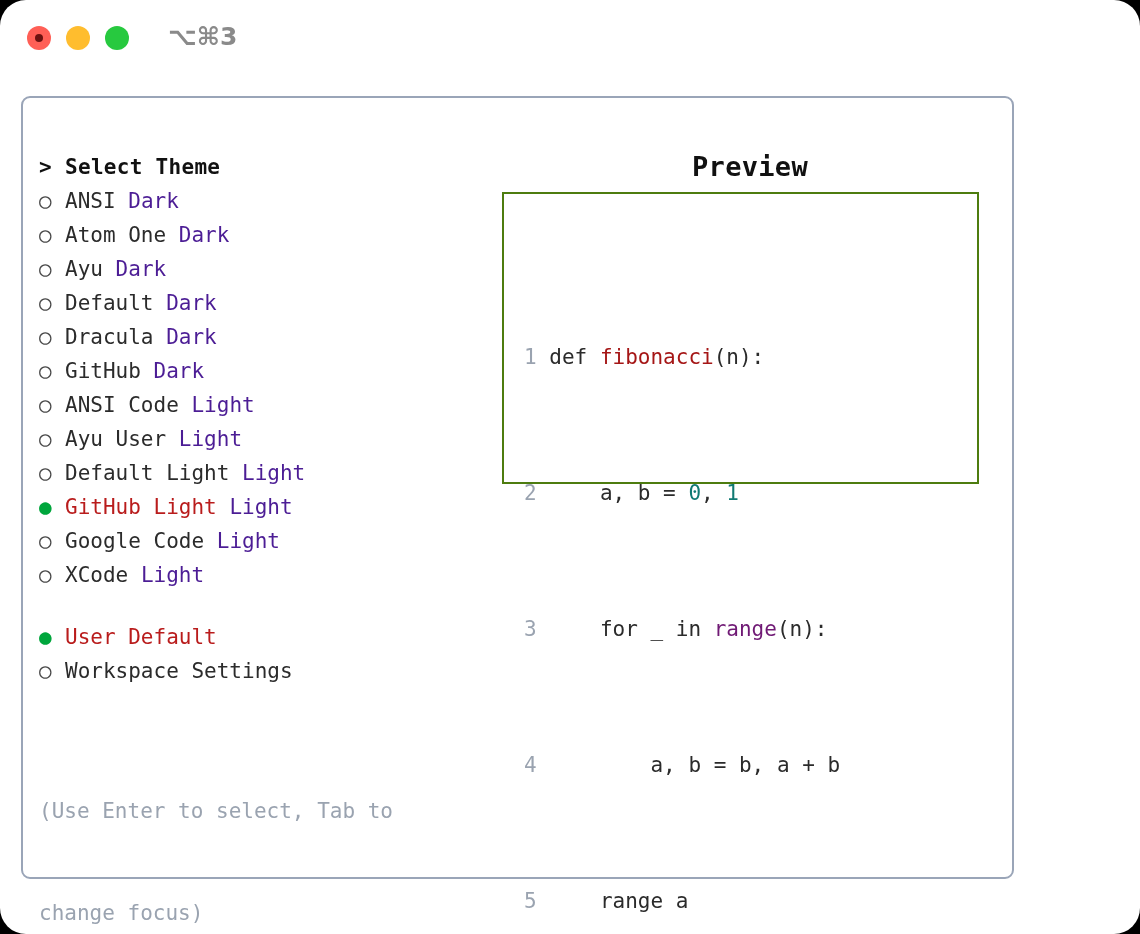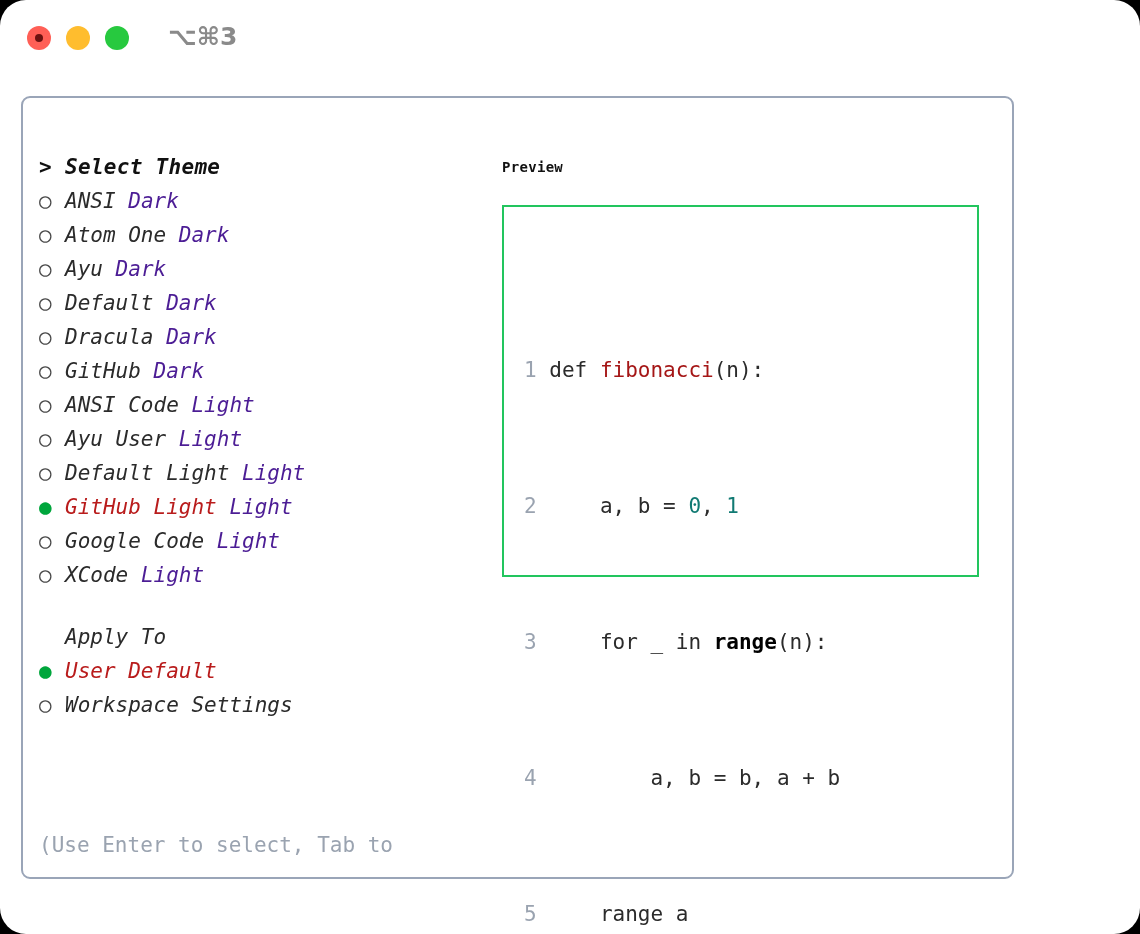--- a/index.html
+++ b/index.html
@@ -97,21 +97,20 @@
     top: 52px;
     width: 440px;
   }
 
   .row {
     height: 34px;
     line-height: 34px;
     white-space: pre;
     font-size: 21px;
     color: #2b2b2b;
-    font-style: italic;
   }
   .row .marker {
     display: inline-block;
     width: 26px;
   }
   .section-head {
     font-weight: 700;
     color: #111111;
     letter-spacing: 0.3px;
   }
@@ -140,52 +139,53 @@
   }
 
   
   .right-col {
     position: absolute;
     left: 479px;
     top: 52px;
     width: 496px;
   }
   .preview-title {
-    font-size: 14px;
+    font-size: 27px;
     font-weight: 700;
     color: #111111;
     height: 34px;
     line-height: 34px;
     white-space: pre;
     letter-spacing: 0.3px;
+    text-align: center;
   }
   .preview-box {
-    margin-top: 21px;
+    margin-top: 8px;
     width: 477px;
-    height: 372px;
-    border: 2px solid #22c55e;
+    height: 292px;
+    border: 2px solid #4d7c0f;
     box-sizing: border-box;
     background: #ffffff;
     position: relative;
   }
   .code {
     position: absolute;
     left: 20px;
     top: 44px;
     font-size: 21px;
     line-height: 34px;
     white-space: pre;
     color: #2b2b2b;
   }
   .code .ln {
     color: #9aa3b0;
   }
   .tok-fn   { color: #a51616; }
   .tok-num  { color: #117a73; }
-  .tok-call { color: #000000; font-weight: bold; }
+  .tok-call { color: #701a75; }
 </style>
 </head>
 <body>
 
 <div class="window">
 
   <div class="titlebar">
     <div class="lights">
       <span class="light red"></span>
       <span class="light yellow"></span>
@@ -220,21 +220,20 @@
         <div class="row"><span class="marker bullet-empty">○</span><span>Default Light</span><span> </span><span class="dim">Light</span></div>
 
         <div class="row"><span class="marker bullet-filled">●</span><span class="sel">GitHub Light</span><span> </span><span class="dim">Light</span></div>
 
         <div class="row"><span class="marker bullet-empty">○</span><span>Google Code</span><span> </span><span class="dim">Light</span></div>
 
         <div class="row"><span class="marker bullet-empty">○</span><span>XCode</span><span> </span><span class="dim">Light</span></div>
 
         <div class="spacer-sm"></div>
 
-        <div class="row"><span class="marker"></span><span>Apply To</span></div>
 
         <div class="row"><span class="marker bullet-filled">●</span><span class="sel">User Default</span></div>
 
         <div class="row"><span class="marker bullet-empty">○</span><span>Workspace Settings</span></div>
 
         <div class="spacer-md"></div>
 
         <div class="hint">
           <div>(Use Enter to select, Tab to</div>
           <div>change focus)</div>

